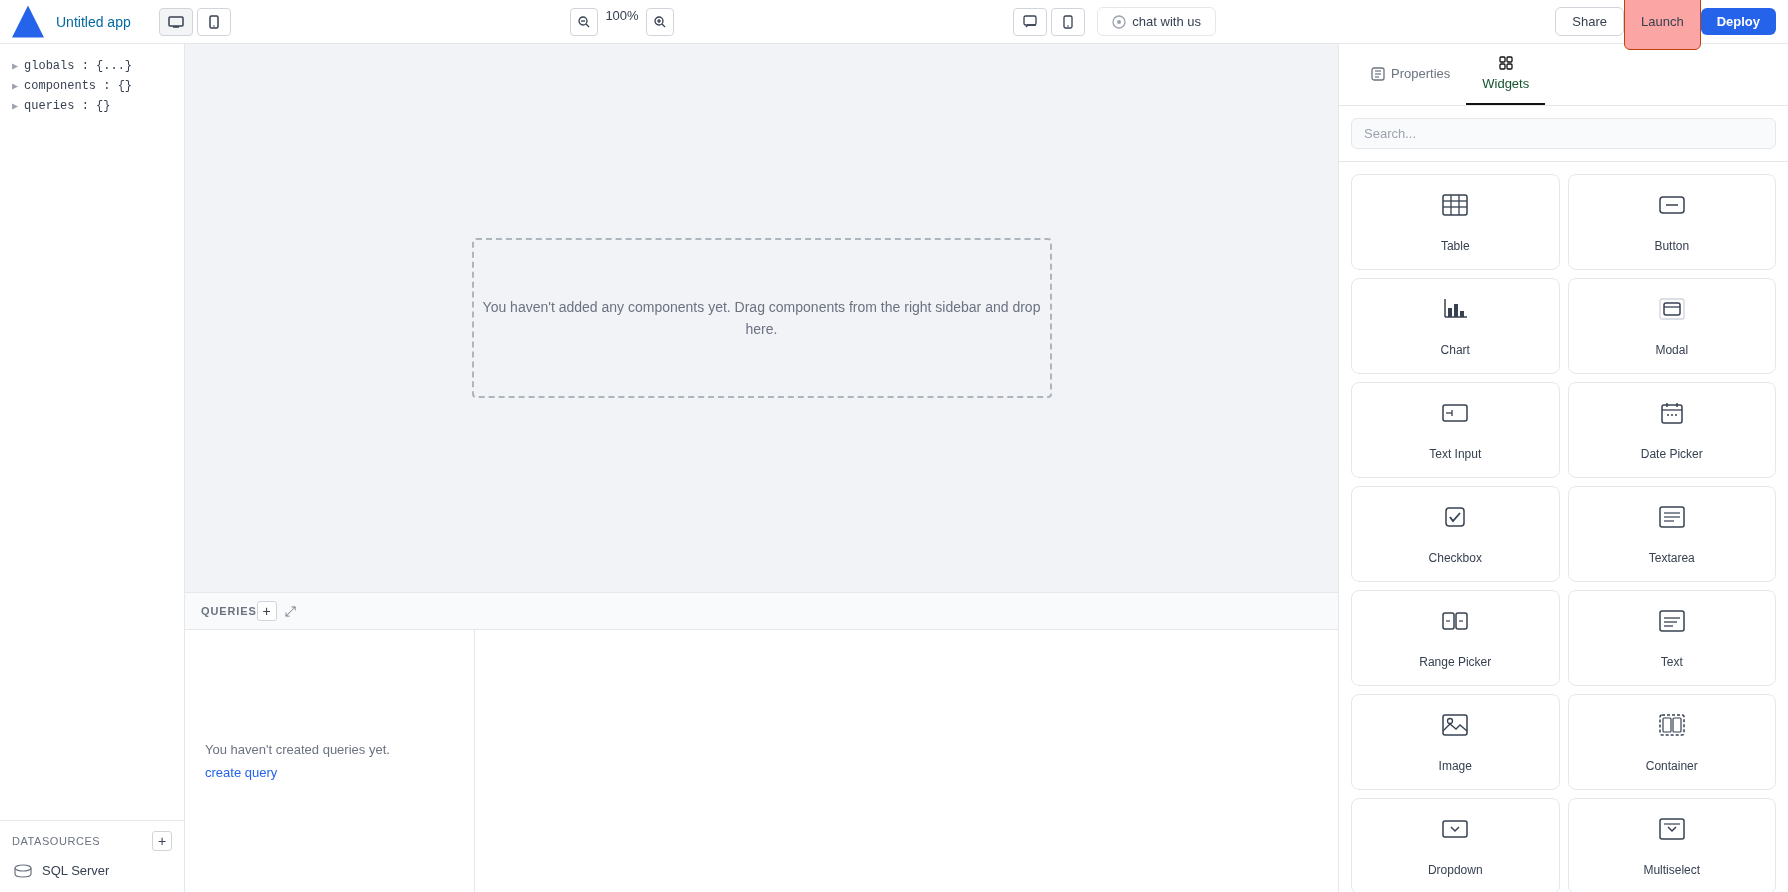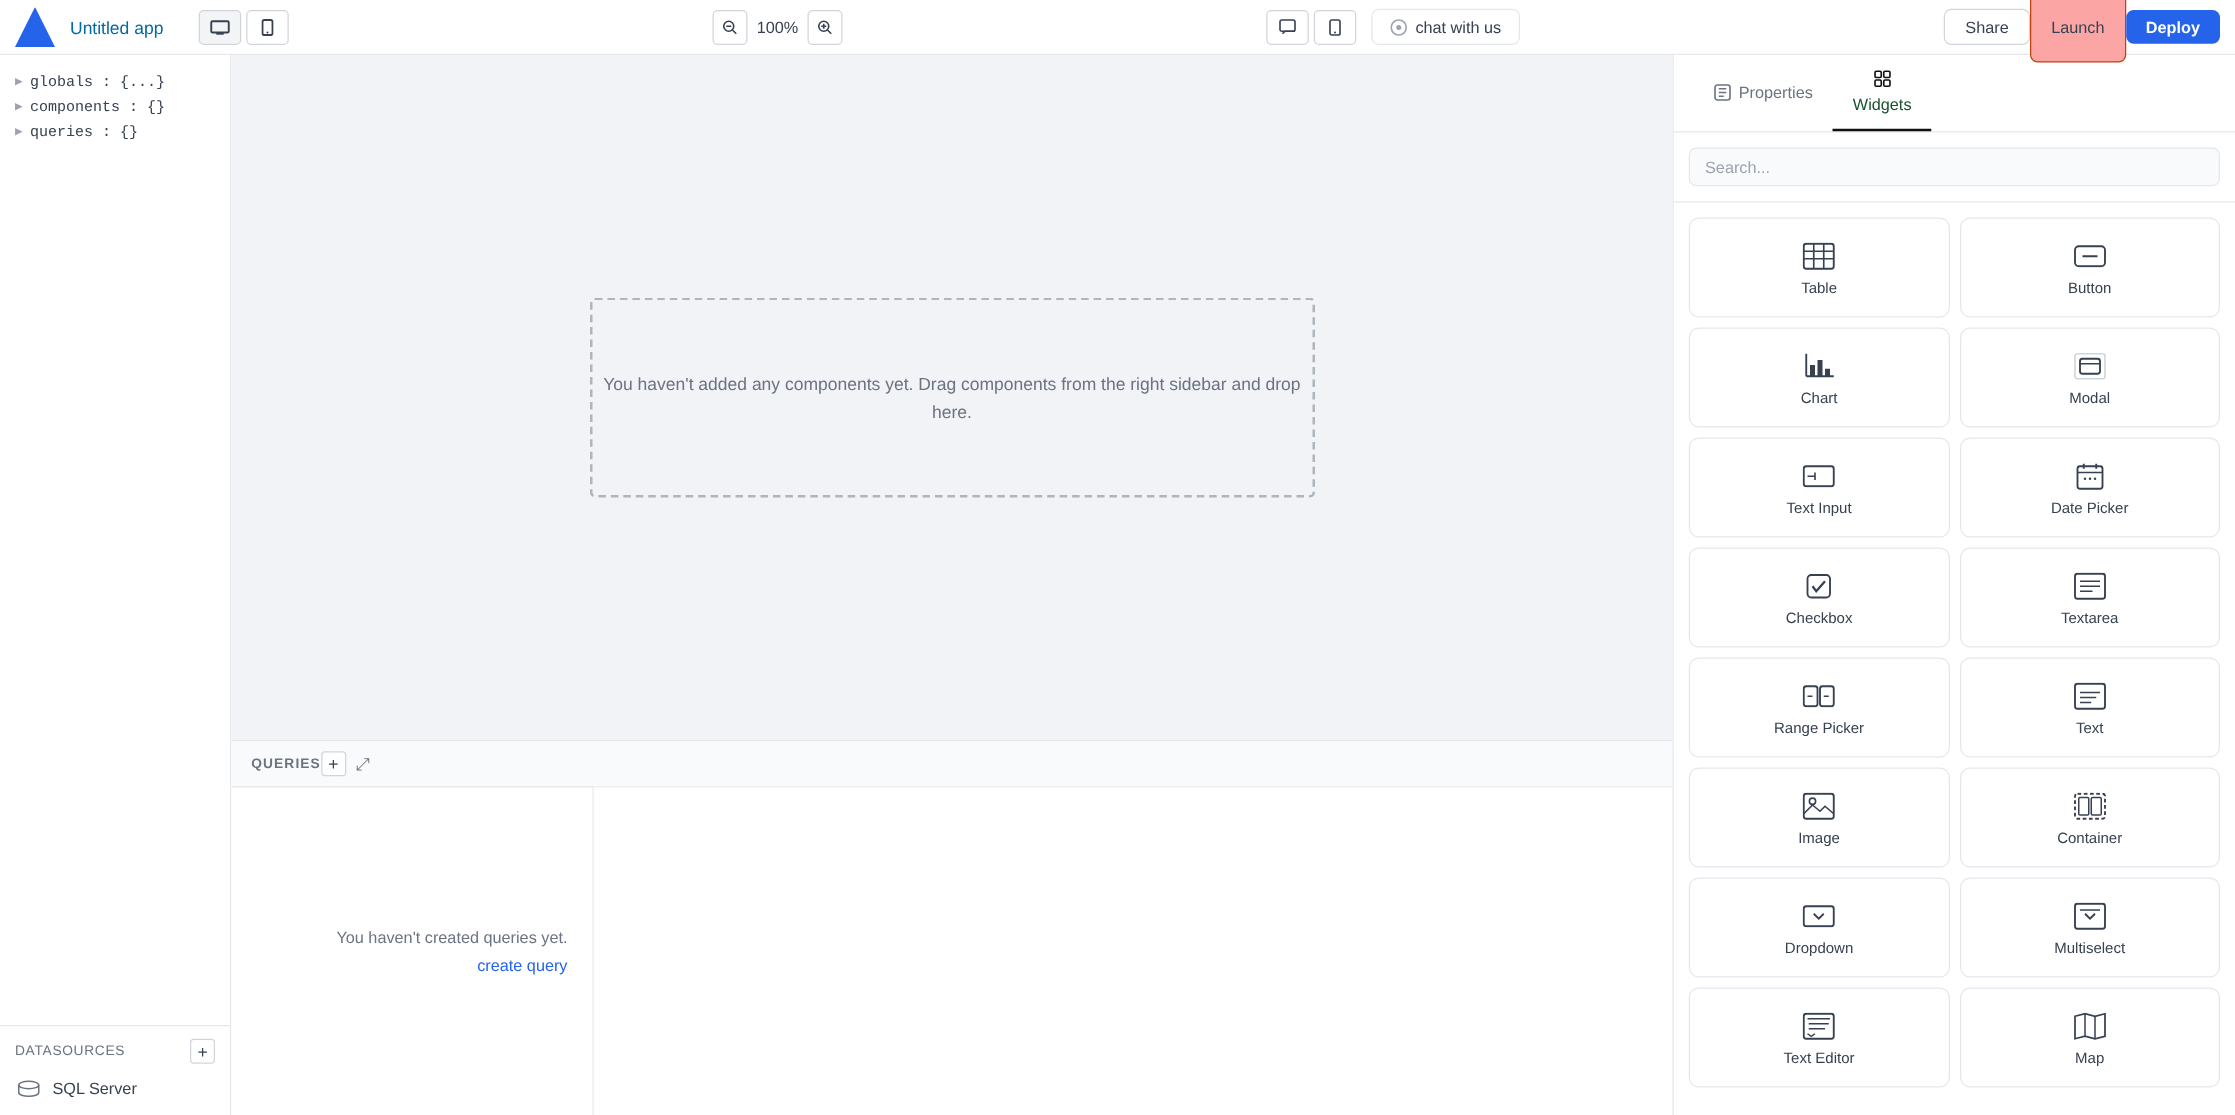--- a/index.html
+++ b/index.html
@@ -39,21 +39,21 @@
       border: 1px solid #d1d5db;
       background: #fff;
       border-radius: 4px;
       cursor: pointer;
       display: flex; align-items: center; justify-content: center;
       color: #374151;
     }
     .view-btn.active { background: #f3f4f6; }
 
     .zoom-controls {
-      display: flex; align-items: center; gap: 4px;
+      display: flex; align-items: flex-start; gap: 4px;
       margin-left: auto;
       margin-right: auto;
     }
     .zoom-btn {
       width: 28px; height: 28px;
       border: 1px solid #d1d5db;
       background: #fff;
       border-radius: 4px;
       cursor: pointer;
       display: flex; align-items: center; justify-content: center;
@@ -240,21 +240,21 @@
     .queries-body {
       flex: 1;
       display: flex;
     }
     .queries-list {
       width: 290px;
       border-right: 1px solid #e5e7eb;
       padding: 20px;
       display: flex;
       flex-direction: column;
-      align-items: flex-end;
+      align-items: flex-start;
       justify-content: center;
       gap: 8px;
     }
     .queries-empty-text {
       font-size: 13px;
       color: #6b7280;
       text-align: center;
     }
     .create-query-link {
       font-size: 13px;
@@ -327,21 +327,21 @@
       padding: 12px;
     }
     .widget-item {
       border: 1px solid #e5e7eb;
       border-radius: 8px;
       padding: 16px 12px;
       display: flex;
       flex-direction: column;
       align-items: center;
       justify-content: center;
-      gap: 4px;
+      gap: 20px;
       cursor: pointer;
       background: #fff;
     }
     .widget-icon {
       width: 28px; height: 28px;
       display: flex; align-items: center; justify-content: center;
       color: #374151;
     }
     .widget-label {
       font-size: 12px;

